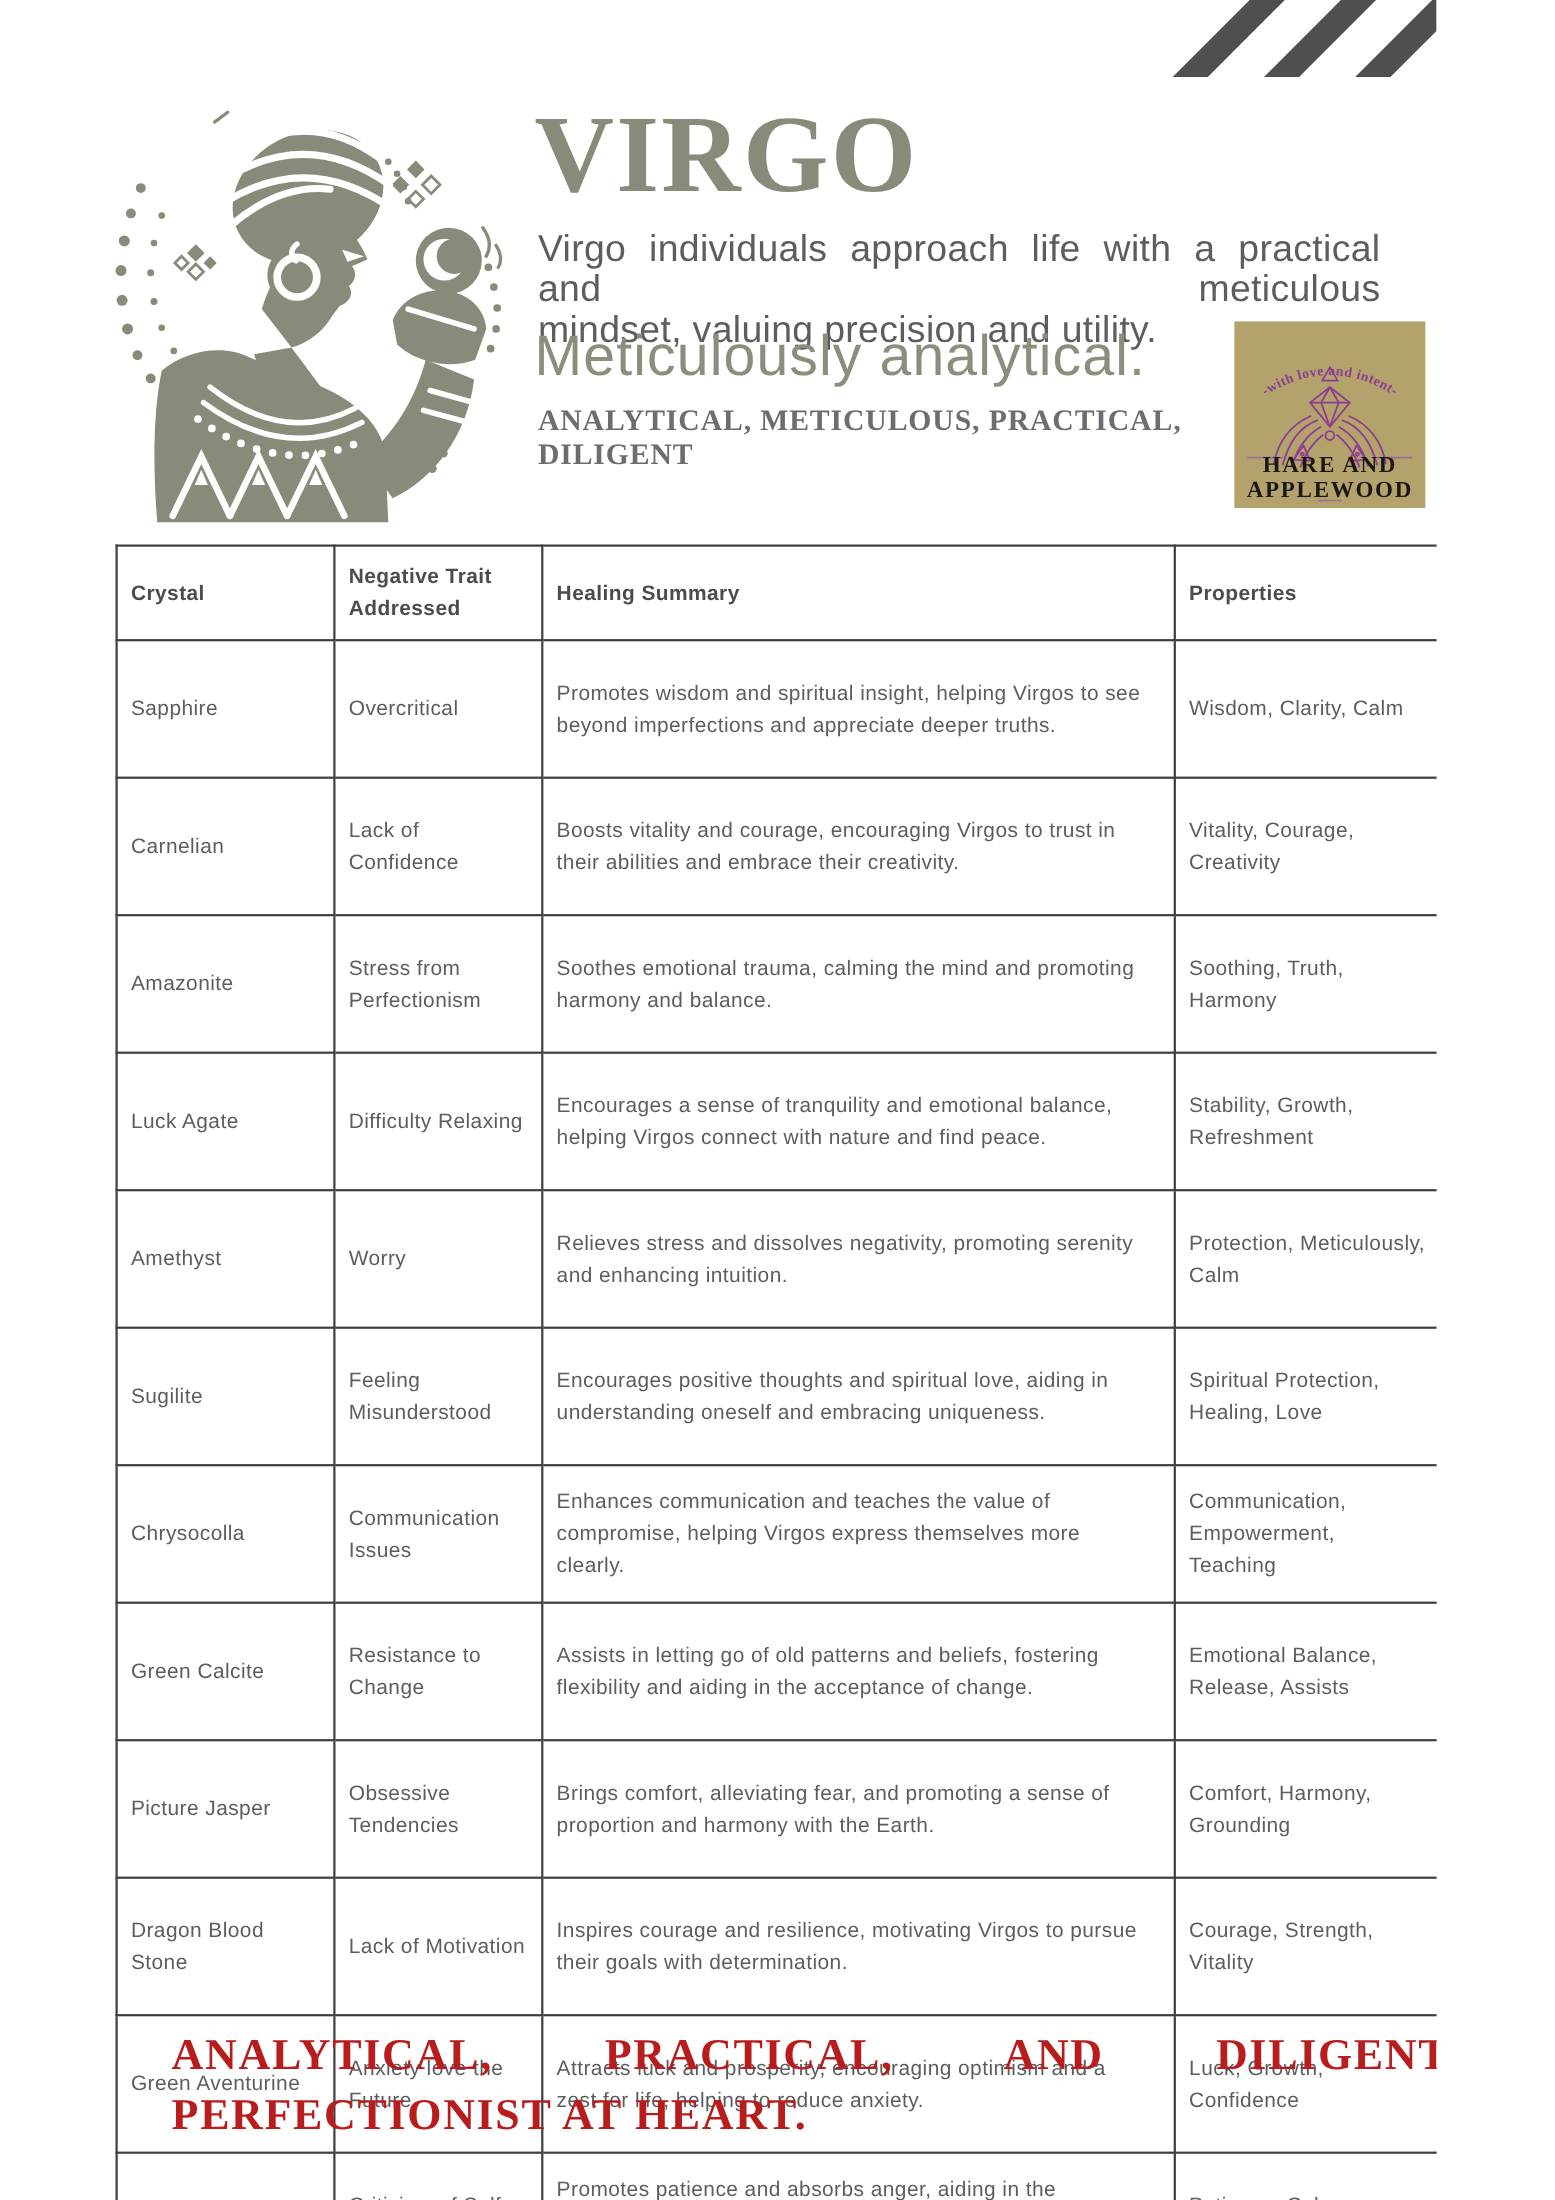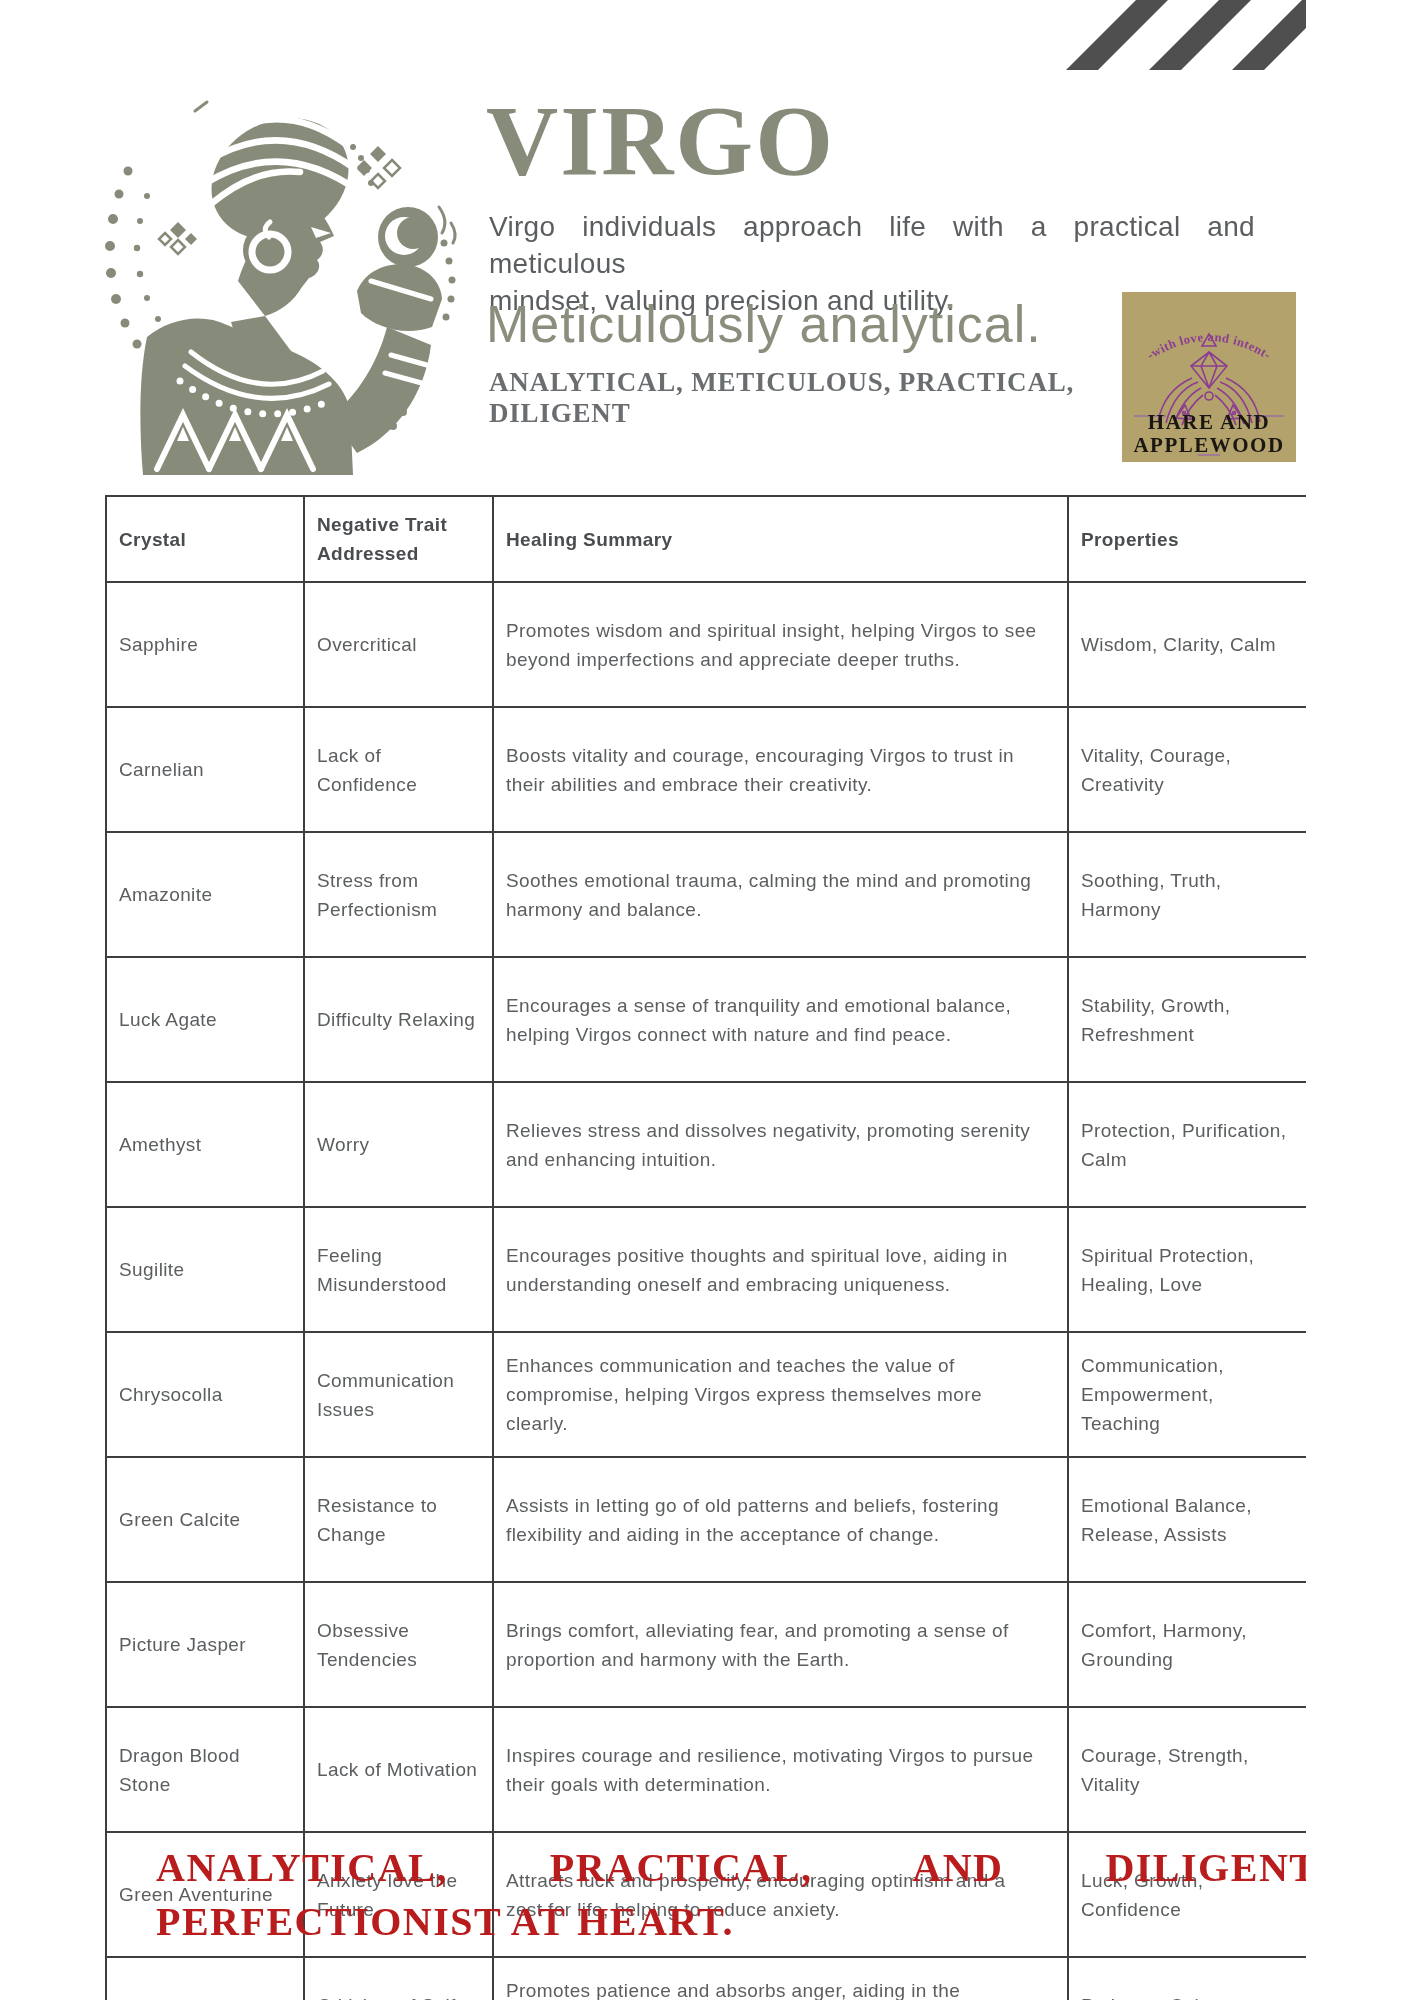--- a/index.html
+++ b/index.html
@@ -12,21 +12,21 @@
   
   .illustration{position:absolute;left:95px;top:75px;width:370px;height:400px;}
   
   .title{
     position:absolute;left:486px;top:88px;
     font-family:"Liberation Serif",serif;font-weight:700;
     font-size:100px;line-height:1.05;letter-spacing:2px;color:#878C7A;
   }
   .intro{
     position:absolute;left:489px;top:208px;width:766px;
-    font-size:28px;line-height:37px;color:#5B5E60;letter-spacing:0.3px;
+    font-size:34px;line-height:37px;color:#5B5E60;letter-spacing:0.3px;
   }
   .just{text-align:justify;text-align-last:justify;}
   .tagline{
     position:absolute;left:486px;top:294px;
     font-size:52px;color:#8A8F7D;letter-spacing:1px;
   }
   .keywords{
     position:absolute;left:489px;top:367px;
     font-family:"Liberation Serif",serif;font-weight:700;
     font-size:27px;line-height:31px;color:#6B6E70;letter-spacing:0.8px;
@@ -251,21 +251,21 @@
         <tr>
           <td>Luck Agate</td>
           <td>Difficulty Relaxing</td>
           <td>Encourages a sense of tranquility and emotional balance, helping Virgos connect with nature and find peace.</td>
           <td>Stability, Growth, Refreshment</td>
         </tr>
         <tr>
           <td>Amethyst</td>
           <td>Worry</td>
           <td>Relieves stress and dissolves negativity, promoting serenity and enhancing intuition.</td>
-          <td>Protection, Purification, Calm</td>
+          <td>Protection, Meticulously, Calm</td>
         </tr>
         <tr>
           <td>Sugilite</td>
           <td>Feeling Misunderstood</td>
           <td>Encourages positive thoughts and spiritual love, aiding in understanding oneself and embracing uniqueness.</td>
           <td>Spiritual Protection, Healing, Love</td>
         </tr>
         <tr>
           <td>Chrysocolla</td>
           <td>Communication Issues</td>

